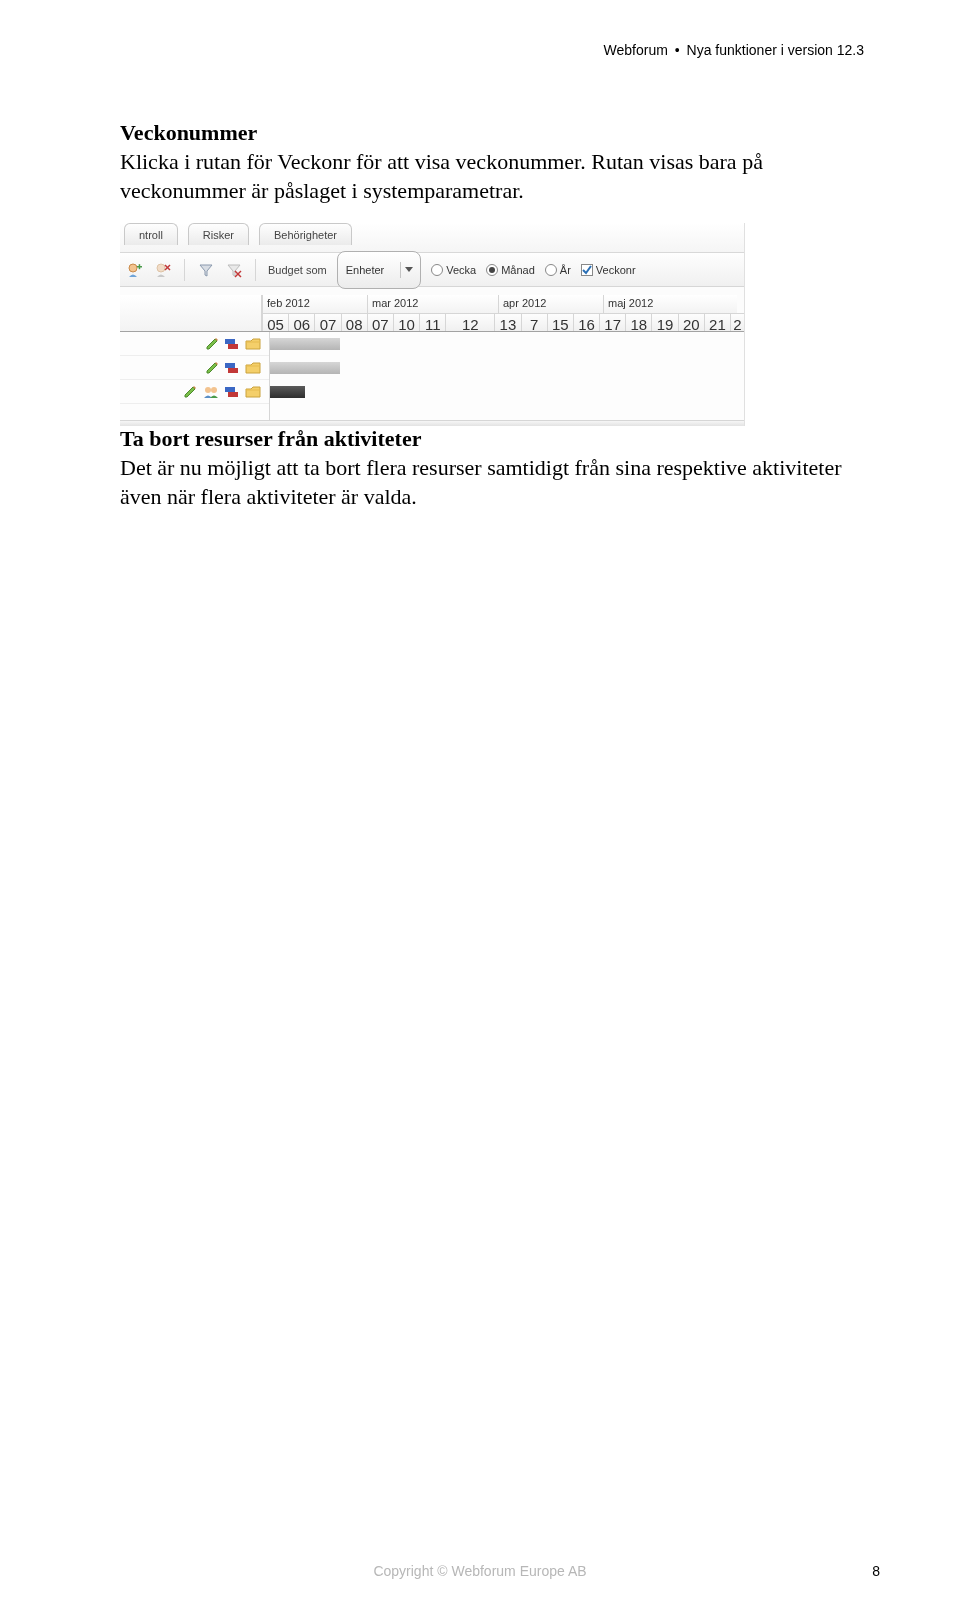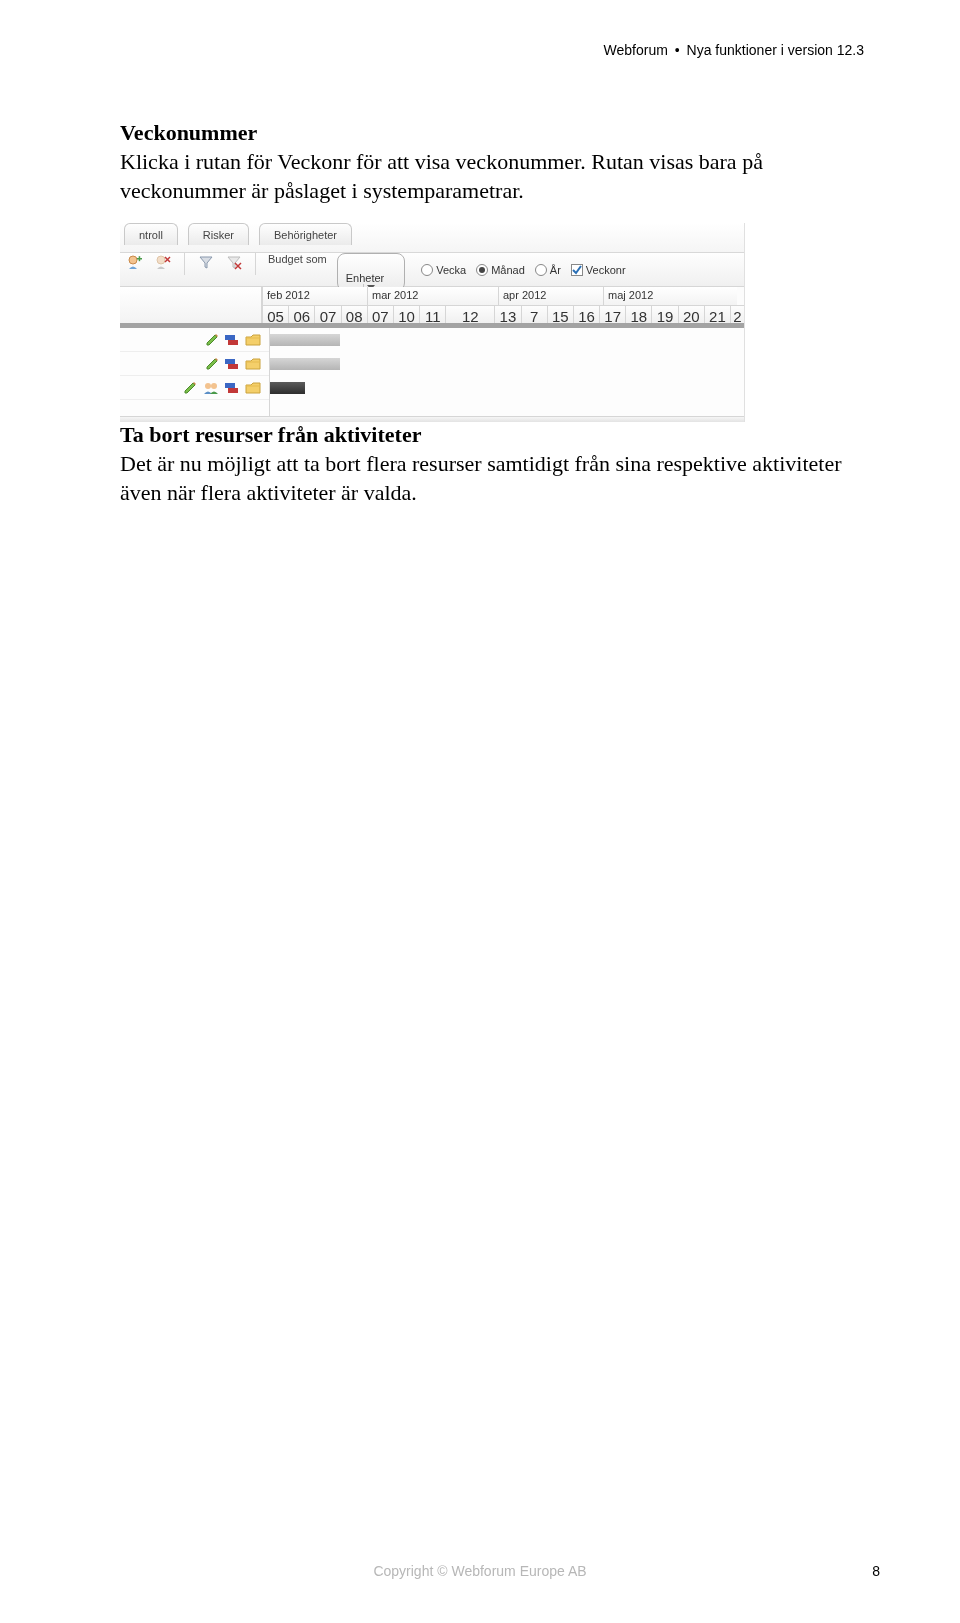--- a/index.html
+++ b/index.html
@@ -47,38 +47,38 @@
     background: linear-gradient(#fefefe,#ebebeb);
     border: 1px solid #c9c9c9;
     border-bottom: none;
     border-radius: 6px 6px 0 0;
     padding: 5px 14px 4px 14px;
     font-size: 11px;
     color: #444;
   }
   .toolbar {
     display: flex;
+    align-items: center;
     height: 34px;
     background: linear-gradient(#fefefe,#f0f0f0);
     border-bottom: 1px solid #d6d6d6;
     padding-left: 6px;
     gap: 10px;
   }
   .tb-icon { width: 18px; height: 18px; display: flex; align-items:center; justify-content:center; }
   .sep { width: 1px; height: 22px; background: #d6d6d6; margin: 0 2px; }
   .tb-label { color: #444; }
   .dd {
     display: inline-flex;
     align-items: center;
     border: 1px solid #b0b0b0;
     background: linear-gradient(#ffffff,#ececec);
     border-radius: 8px;
     padding: 18px 4px;
     height: 20px;
-    flex-direction: column;
   }
   .dd-label { padding: 0 16px 0 4px; }
   .dd-btn {
     width: 16px; height: 16px;
     border-left: 1px solid #c4c4c4;
     display:flex; align-items:center; justify-content:center;
   }
   .radio {
     width: 12px; height: 12px; border-radius: 50%;
     border: 1px solid #888; background: #fff;
@@ -88,21 +88,21 @@
   .radio.checked:after {
     content: ""; position: absolute; left: 2px; top: 2px;
     width: 6px; height: 6px; border-radius: 50%; background: #444;
   }
   .chk {
     width: 12px; height: 12px;
     border: 1px solid #888; background: #fff;
     display: inline-flex; align-items:center; justify-content:center;
     margin-right: 3px; font-size: 10px; line-height: 10px;
   }
-  .mhdr { border-bottom: 5px solid #a3a3a3; }
+  .mhdr { border-bottom: 1px solid #a3a3a3; margin-top: 8px; }
   .mhdr-months { display:flex; height:18px; }
   .mhdr-months div {
     border-left: 1px solid #d6d6d6;
     flex: 0 0 auto;
     padding: 2px 4px 0 4px;
     background: linear-gradient(#ffffff,#f3f3f3);
     font-size: 11px; color:#333;
   }
   .mhdr-weeks { display:flex; height:18px; border-top: 1px solid #d6d6d6; }
   .mhdr-weeks div {
@@ -211,21 +211,21 @@
       <span class="sep"></span>
       <span class="tb-label">Budget som</span>
       <span class="dd">
         <span class="dd-label">Enheter</span>
         <span class="dd-btn">
           <svg width="8" height="8">
               <path d="M0 1 L8 1 L4 6 Z" fill="#555"></path>
             </svg>
         </span>
       </span>
-      <span style="display:flex;align-items:center;margin-left:6px;">
+      <span style="display:flex;align-items:center;">
         <span class="radio"></span>
         <span>Vecka</span>
       </span>
       <span style="display:flex;align-items:center;">
         <span class="radio checked"></span>
         <span>Månad</span>
       </span>
       <span style="display:flex;align-items:center;">
         <span class="radio"></span>
         <span>År</span>

